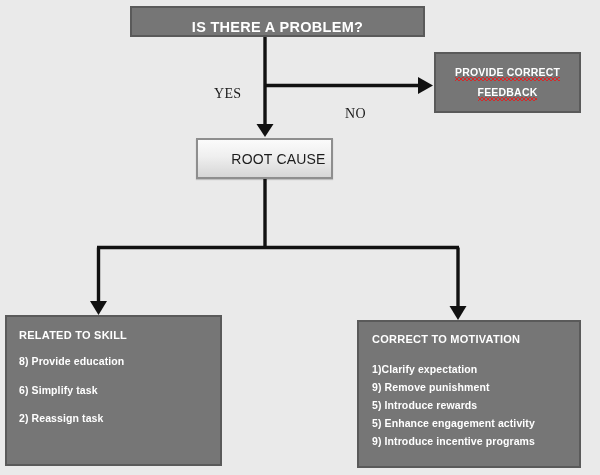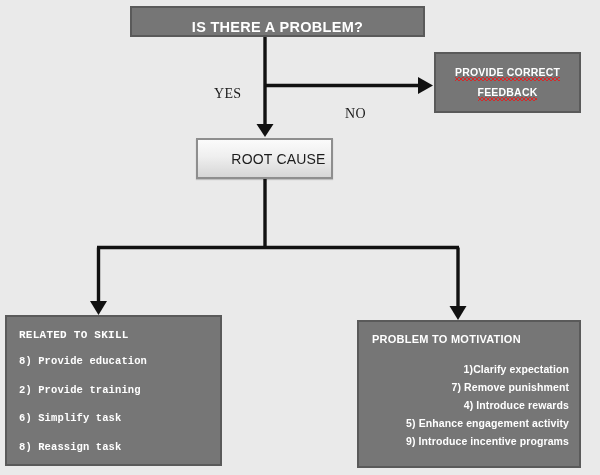--- a/index.html
+++ b/index.html
@@ -103,21 +103,20 @@
     font-size: 14px;
     font-weight: normal;
     letter-spacing: 0.2px;
   }
 
   
   #node-skill {
     left: 5px; top: 315px;
     width: 217px; height: 151px;
     padding: 12px 10px 10px 12px;
-    font-family: Liberation Mono, monospace;
   }
   #node-motivation {
     left: 357px; top: 320px;
     width: 224px; height: 148px;
     padding: 11px 10px 10px 13px;
   }
   .listbox .hdr {
     font-size: 11px;
     font-weight: bold;
     letter-spacing: 0.25px;
@@ -132,21 +131,21 @@
     font-size: 10.5px;
     font-weight: bold;
     letter-spacing: 0.1px;
     white-space: nowrap;
   }
   
   #node-skill .hdr { margin-bottom: 14px; }
   #node-skill li { margin-bottom: 16.5px; }
   
   #node-motivation .hdr { margin-bottom: 18px; }
-  #node-motivation li { margin-bottom: 6px; text-align: right; }
+  #node-motivation li { margin-bottom: 6px; }
 
   
   .edge-label {
     position: absolute;
     font-family: "Liberation Serif", serif;
     font-size: 14px;
     color: #1a1a1a;
     letter-spacing: 0.3px;
   }
   #label-yes { left: 214px; top: 86px; }
@@ -197,30 +196,29 @@
     <span class="ttl">ROOT CAUSE</span>
   </div>
 
   <span class="edge-label" id="label-yes">YES</span>
   <span class="edge-label" id="label-no">NO</span>
 
   <div class="node dark listbox" id="node-skill">
     <div class="hdr">RELATED TO SKILL</div>
     <ul>
       <li>8) Provide education</li>
-      <li>2) Provide training</li>
       <li>6) Simplify task</li>
-      <li>8) Reassign task</li>
+      <li>2) Reassign task</li>
     </ul>
   </div>
 
   <div class="node dark listbox" id="node-motivation">
-    <div class="hdr">PROBLEM TO MOTIVATION</div>
+    <div class="hdr">CORRECT TO MOTIVATION</div>
     <ul>
       <li>1)Clarify expectation</li>
-      <li>7) Remove punishment</li>
-      <li>4) Introduce rewards</li>
+      <li>9) Remove punishment</li>
+      <li>5) Introduce rewards</li>
       <li>5) Enhance engagement activity</li>
       <li>9) Introduce incentive programs</li>
     </ul>
   </div>
 
 </div>
 
 </body></html>

